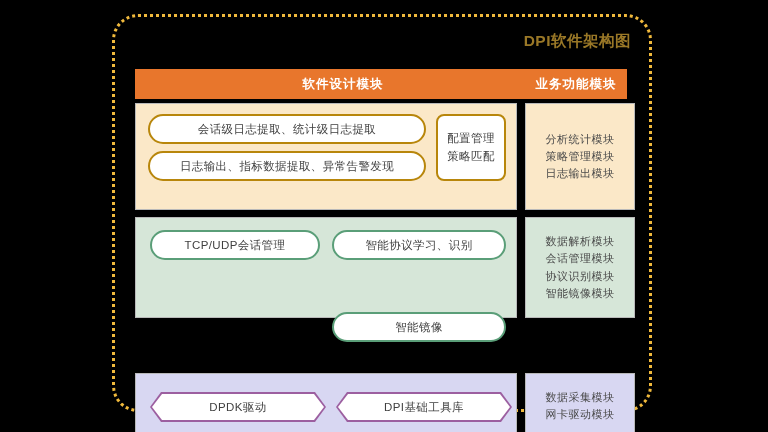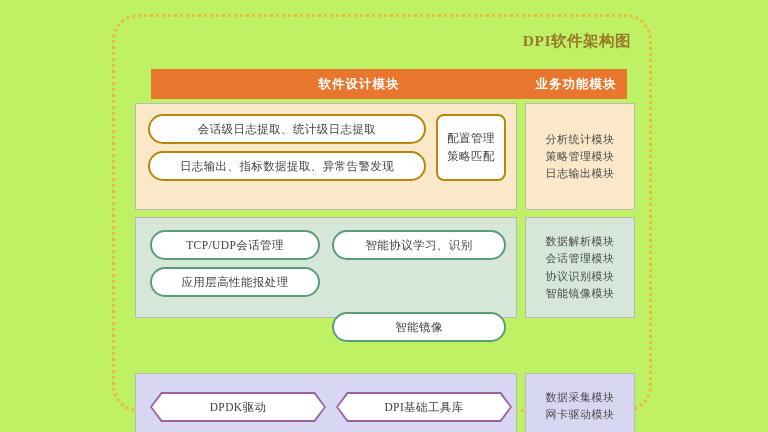--- a/index.html
+++ b/index.html
@@ -11,22 +11,21 @@
     width: 768px;
     height: 432px;
     overflow: hidden;
     font-family: "Liberation Sans", "DejaVu Sans", sans-serif;
   }
 
   #canvas {
     position: relative;
     width: 768px;
     height: 432px;
-    background: #bef264;
-    font-family: Liberation Serif, serif;
+    background: #000000;
   }
 
   
   #frame {
     position: absolute;
     left: 112px;
     top: 14px;
     width: 540px;
     height: 398px;
     border: 3px dotted #f0b93c;
@@ -54,21 +53,21 @@
     background: #e8762c;
     color: #ffffff;
     font-size: 12.5px;
     font-weight: bold;
     letter-spacing: 1px;
     display: flex;
     align-items: center;
     justify-content: center;
     box-sizing: border-box;
   }
-  #hdr-left  { left: 36px;  width: 416px; }
+  #hdr-left  { left: 20px;  width: 416px; }
   #hdr-right { left: 410px; width: 102px; }
 
   
   .panel {
     position: absolute;
     box-sizing: border-box;
     border: 1px solid #b9b9b9;
   }
   .panel.orange { background: #fbe8c8; }
   .panel.green  { background: #d6e6d8; }
@@ -199,23 +198,20 @@
       <div class="rtext">
         <span>分析统计模块</span>
         <span>策略管理模块</span>
         <span>日志输出模块</span>
       </div>
     </div>
 
     <div class="panel green row2 pl">
       <div class="pill green" id="pill-tcpudp">
         <span>TCP/UDP会话管理</span>
-      </div>
-      <div class="pill green" id="pill-apphigh">
-        <span>应用层高性能报处理</span>
       </div>
       <div class="pill green" id="pill-protolearn">
         <span>智能协议学习、识别</span>
       </div>
       <div class="pill green" id="pill-mirror">
         <span>智能镜像</span>
       </div>
     </div>
     <div class="panel green row2 pr">
       <div class="rtext">

